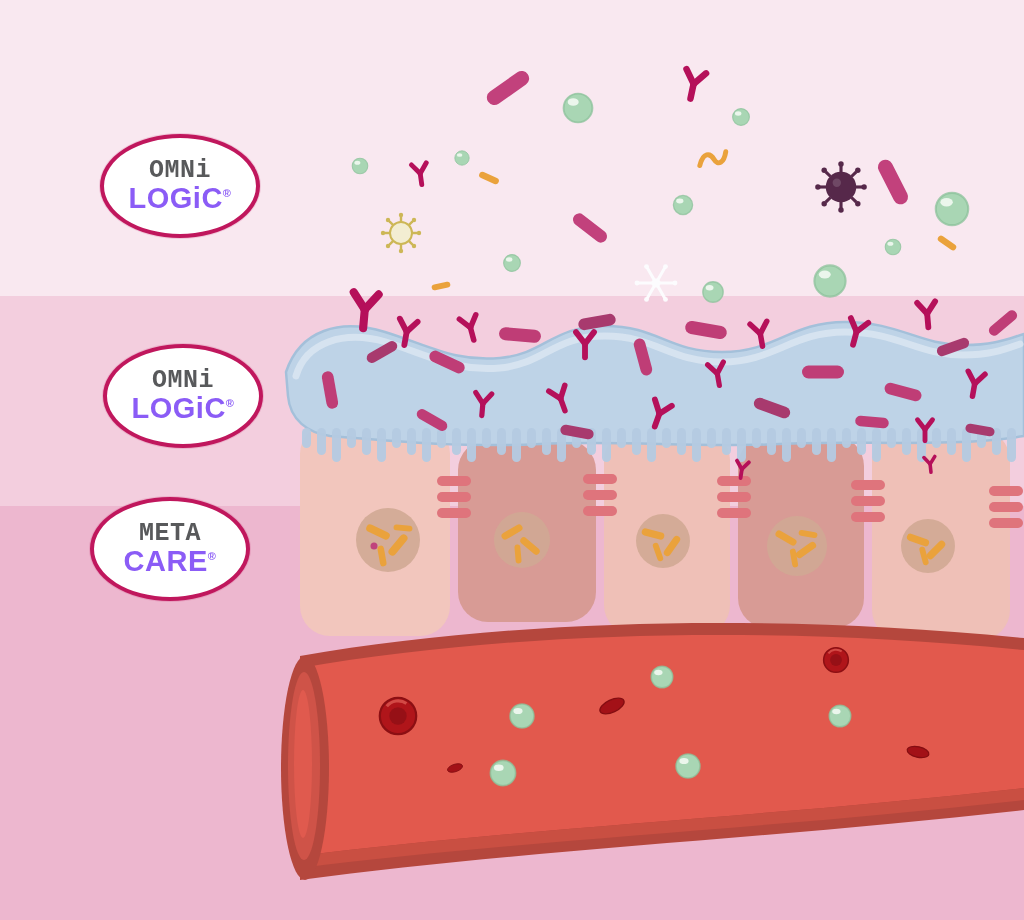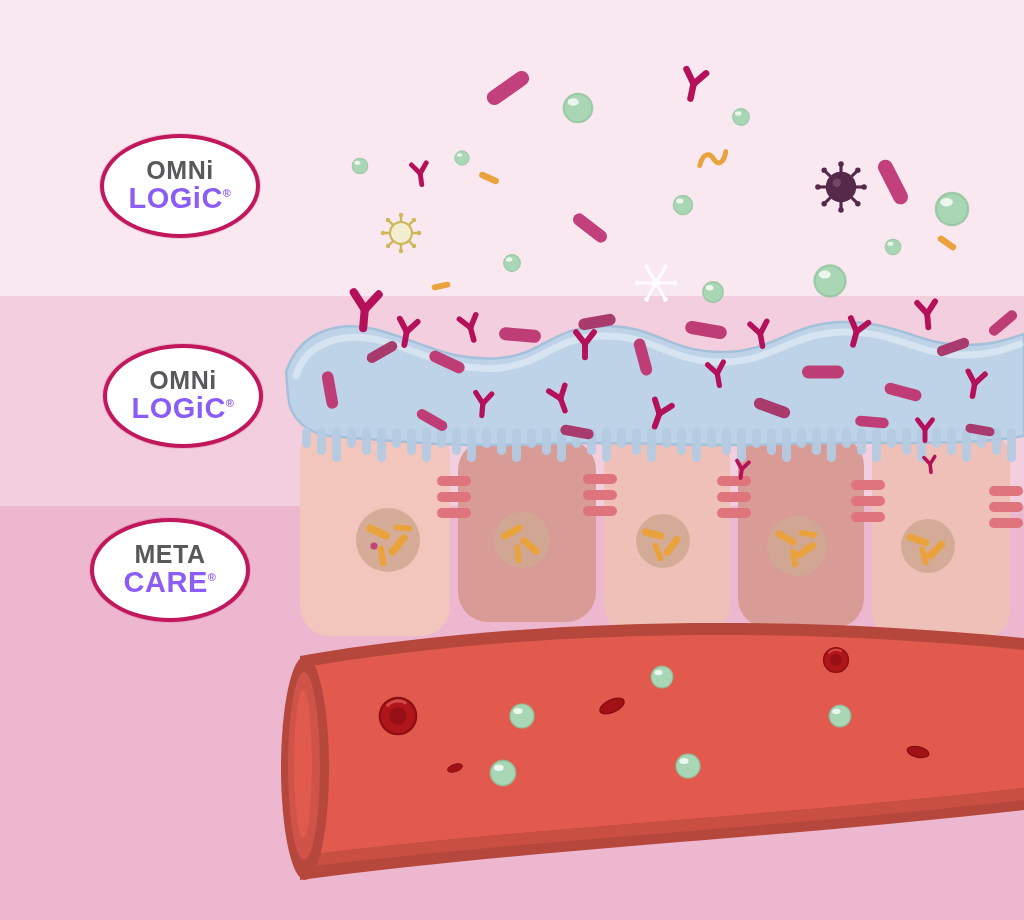--- a/index.html
+++ b/index.html
@@ -7,21 +7,21 @@
     position:relative;width:1024px;height:920px;overflow:hidden;
     font-family:"Liberation Sans",sans-serif;
   }
   .stage svg.art{position:absolute;left:0;top:0;}
   .logo{
     position:absolute;width:152px;height:96px;background:#fff;
     border:4px solid #c0175d;border-radius:50%;
     display:flex;flex-direction:column;align-items:center;justify-content:center;
     line-height:1.02;box-shadow:0 0 0 1px rgba(192,23,93,.15);
   }
-  .logo .l1{color:#58595b;font-size:25px;font-weight:600;letter-spacing:.5px;}
+  .logo .l1{color:#58595b;font-size:25px;font-weight:600;letter-spacing:.5px;font-family:Liberation Mono, monospace;}
   .logo .l2{color:#8b5cf6;font-size:29px;font-weight:800;letter-spacing:.5px;}
   .logo sup{font-size:11px;font-weight:700;vertical-align:super;}
 </style>
 </head>
 <body>
 
 <div class="stage">
 
 <svg class="art" width="1024" height="920" viewBox="0 0 1024 920">
   <defs>
@@ -318,18 +318,18 @@
 </svg>
 
 <div class="logo" style="left:100px;top:134px;">
   <div class="l1">OMNi</div>
   <div class="l2"><span>LOGiC</span><sup>®</sup></div>
 </div>
 <div class="logo" style="left:103px;top:344px;">
   <div class="l1">OMNi</div>
   <div class="l2"><span>LOGiC</span><sup>®</sup></div>
 </div>
-<div class="logo" style="left:90px;top:518px;">
+<div class="logo" style="left:90px;top:497px;">
   <div class="l1">META</div>
   <div class="l2"><span>CARE</span><sup>®</sup></div>
 </div>
 
 </div>
 
 </body></html>

